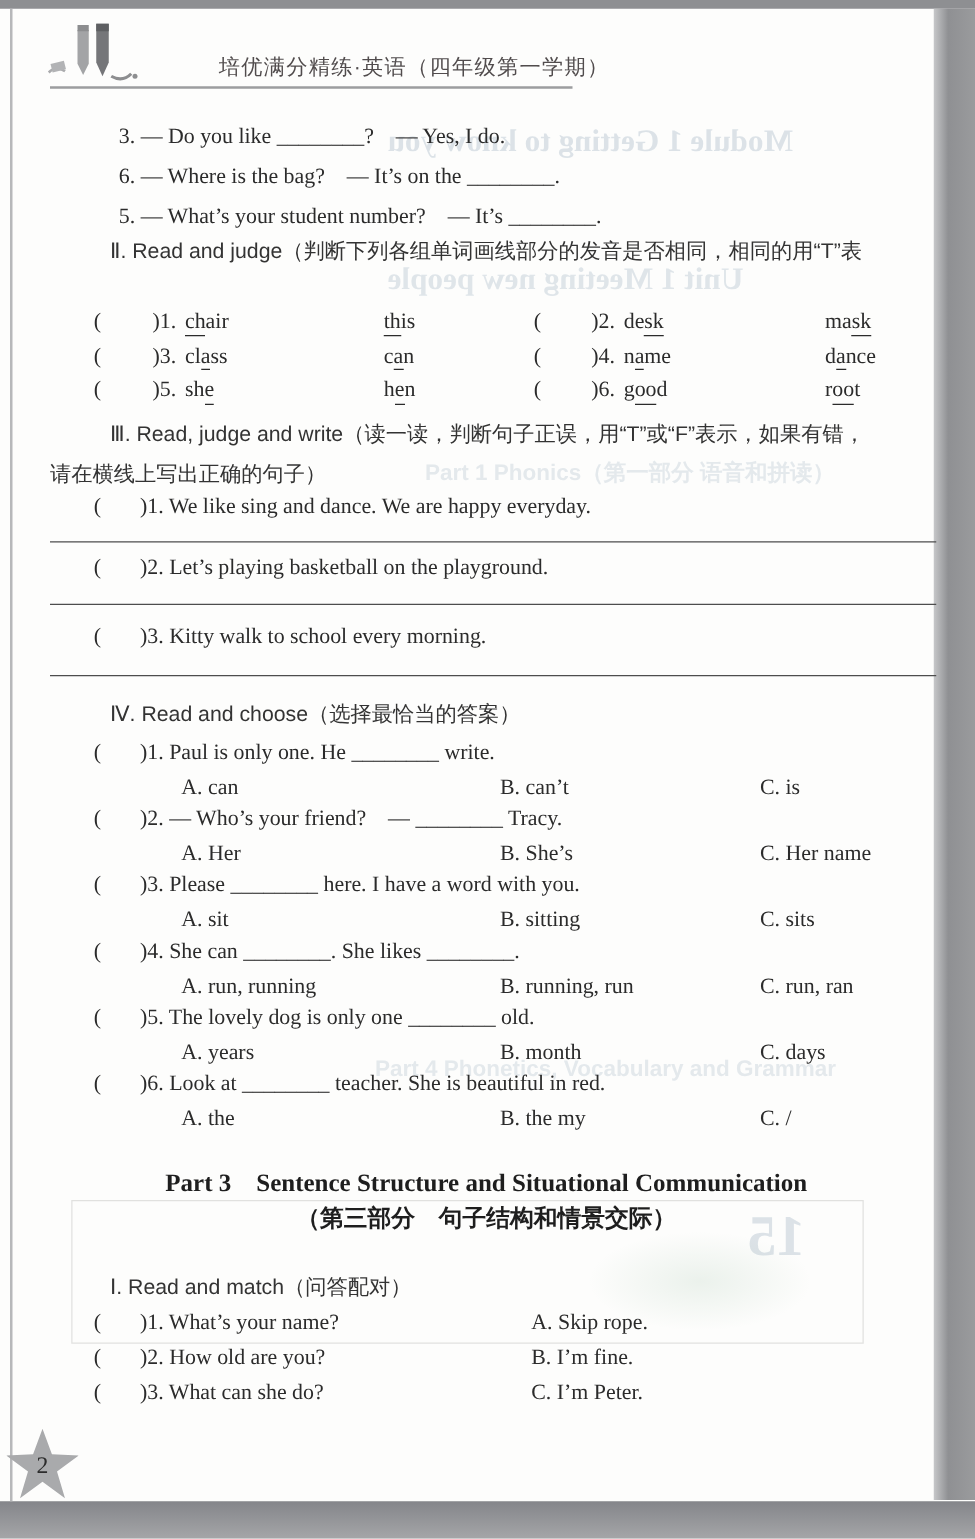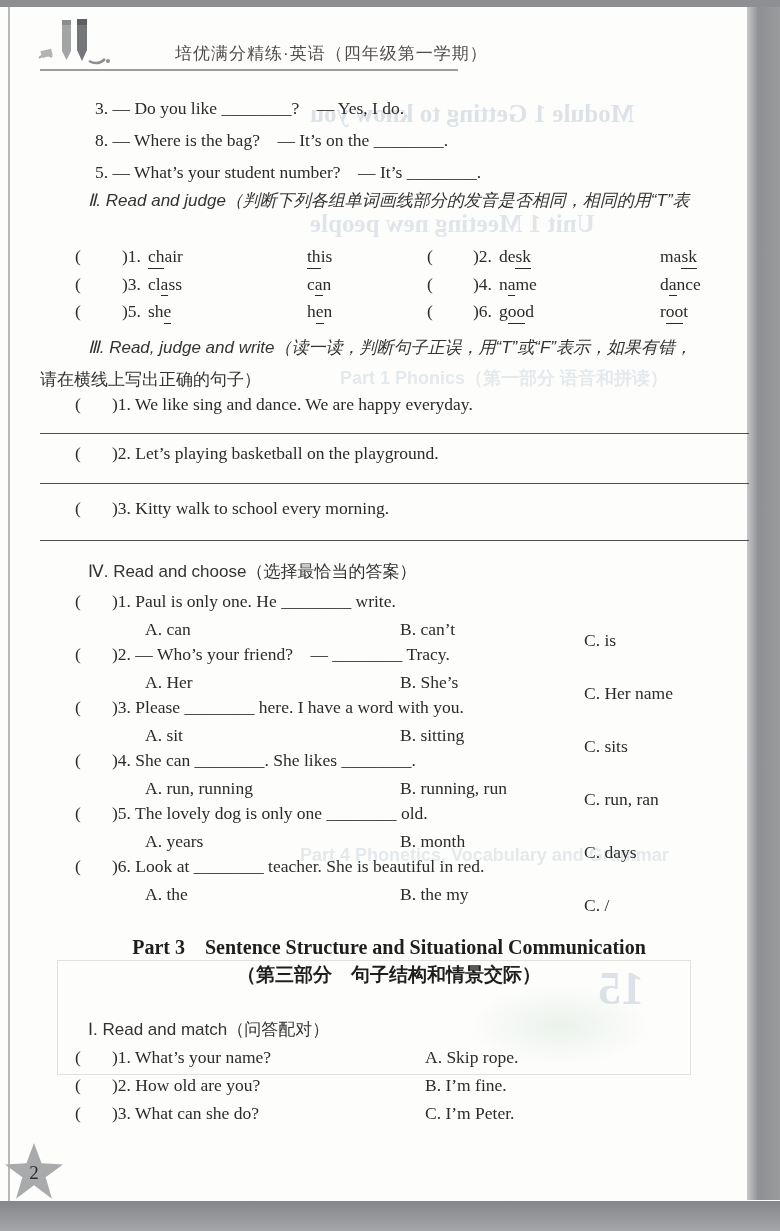--- a/index.html
+++ b/index.html
@@ -35,21 +35,21 @@
   .book-header{position:absolute;top:24px;left:36px;height:46px;display:flex;align-items:flex-end;gap:43px;}
   .book-title{font-family:"Liberation Sans",sans-serif;font-size:17px;color:#514c4d;
     letter-spacing:1px;margin-left:8px;padding-bottom:5px;white-space:nowrap;}
   .header-rule{position:absolute;left:40px;top:69px;width:418px;height:2px;background:#9c9d9f;}
 
   
   .topq{position:absolute;left:95px;top:92px;line-height:32px;}
   .sec-head{position:absolute;left:40px;width:710px;line-height:32px;color:#333;
     font-family:"Liberation Sans",sans-serif;font-size:17px;}
   .sec-head div{white-space:nowrap;overflow:hidden;}
-  .sec-head .ind{padding-left:48px;font-style:italic;}
+  .sec-head .ind{padding-left:48px;}
   #sec2-head{top:185px;}
   #sec3-head{top:332px;}
   .single-head{position:absolute;left:88px;font-family:"Liberation Sans",sans-serif;
     font-size:17px;color:#333;white-space:nowrap;}
   #sec4-head{top:560px;}
   #match-head{top:1018px;}
 
   .q-row{position:absolute;left:75px;white-space:nowrap;}
   .op{display:inline-block;width:37px;}
   .u{border-bottom:1.4px solid #2b2b2b;padding-bottom:1.5px;}
@@ -58,21 +58,21 @@
   .pairs{position:absolute;left:75px;top:246px;}
   .pair-row{display:grid;grid-template-columns:47px 185px 120px 46px 187px 110px;
     height:27.5px;align-items:baseline;}
   .pair-row .w{margin-left:7px;}
 
   .ans-line{position:absolute;left:40px;width:709px;height:0;border-top:1.5px solid #4d4d4d;}
 
   .mc-opts{position:absolute;left:0;width:780px;white-space:nowrap;}
   .optA{position:absolute;left:145px;}
   .optB{position:absolute;left:400px;}
-  .optC{position:absolute;left:584px;margin-top:11px;}
+  .optC{position:absolute;left:608px;}
 
   .part3{position:absolute;left:30px;top:936px;width:718px;text-align:center;font-weight:bold;color:#1e1e1e;}
   .part3-en{font-size:20px;text-align:center;}
   .part3-zh{font-size:19px;margin-top:3px;font-family:"Liberation Sans",sans-serif;}
 
   .match-ans{position:absolute;left:425px;white-space:nowrap;}
 
   
   .star-badge{position:absolute;left:5px;top:1143px;width:58px;height:58px;}
   .star-shape{width:100%;height:100%;background:#a9aaac;
@@ -108,21 +108,21 @@
       <path d="M53 44 q9 5 16 -2" stroke="#8d8e90" stroke-width="2.5" fill="none"></path>
       <circle cx="72" cy="44" r="2" fill="#8d8e90"></circle>
     </svg>
   </span>
   <span class="book-title">培优满分精练·英语（四年级第一学期）</span>
 </div>
 <div class="header-rule"></div>
 
 <div class="topq">
   <div>3. — Do you like ________? — Yes, I do.</div>
-  <div>8. — Where is the bag? — It’s on the ________.</div>
+  <div>6. — Where is the bag? — It’s on the ________.</div>
   <div>5. — What’s your student number? — It’s ________.</div>
 </div>
 
 <div class="sec-head" id="sec2-head">
   <div class="ind">Ⅱ. Read and judge（判断下列各组单词画线部分的发音是否相同，相同的用“T”表</div>
 </div>
 
 <div class="pairs">
   <div class="pair-row">
     <span>(</span>

